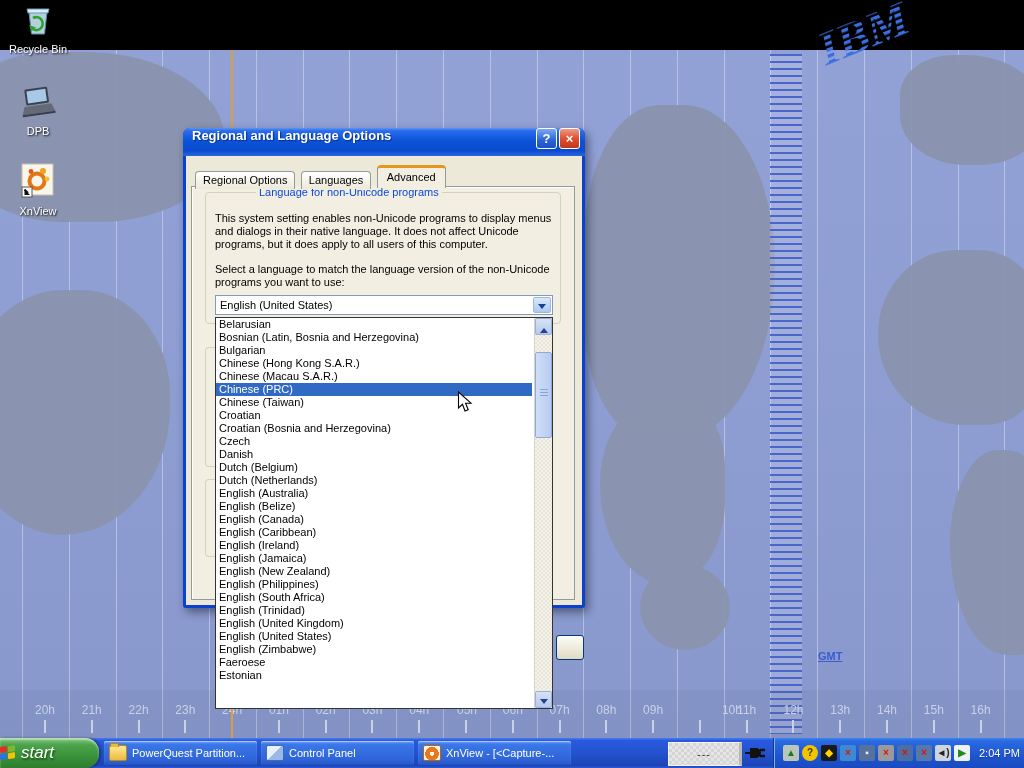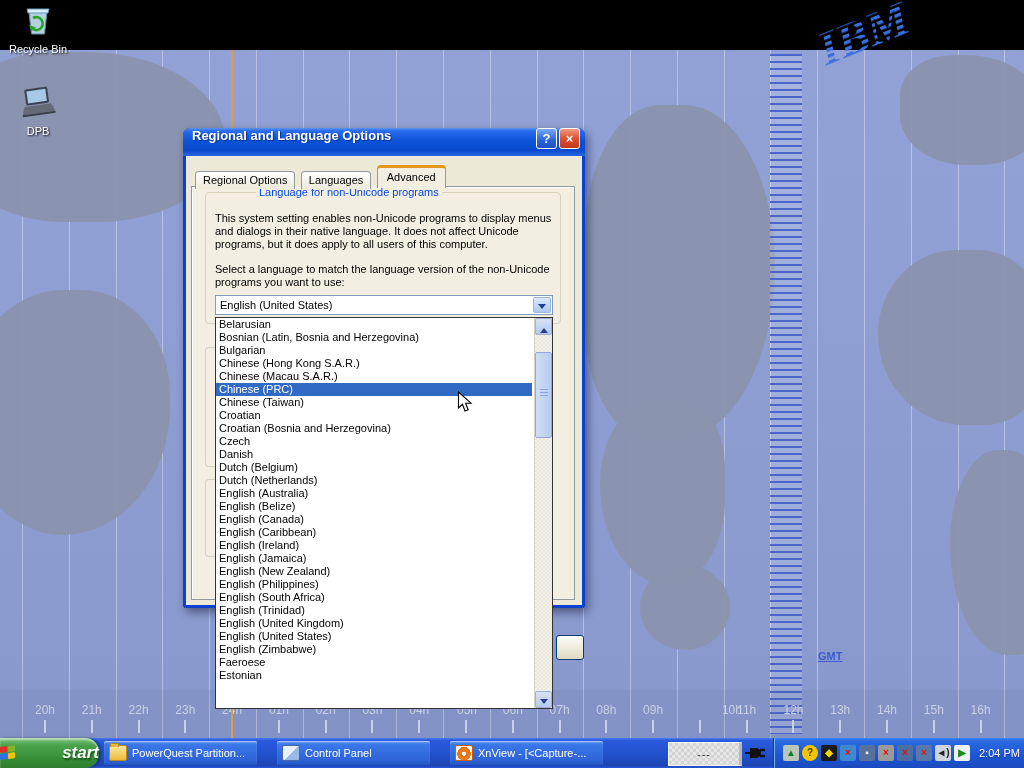--- a/index.html
+++ b/index.html
@@ -95,28 +95,28 @@
 
   
   .cursor{position:absolute;left:457px;top:391px;z-index:30;}
 
   
   .taskbar{position:absolute;left:0;right:0;bottom:0;height:30px;z-index:40;
      background:linear-gradient(180deg,#4a7cf0 0%,#2a5ade 8%,#2251cc 55%,#1c44b4 92%,#2a5ade 100%);}
   .startbtn{position:absolute;left:0;top:0;bottom:0;width:99px;border-radius:0 14px 14px 0;
      background:linear-gradient(180deg,#7bc47b 0%,#4aa24a 25%,#3a923a 60%,#2d7e2d 100%);
      box-shadow:inset 0 2px 2px rgba(255,255,255,.5),2px 0 3px rgba(0,20,0,.4);
-     display:flex;align-items:center;justify-content:space-between;gap:5px;color:#fff;
-     font-size:17px;font-weight:bold;font-style:italic;text-shadow:1px 2px 2px #145014;}
+     display:flex;align-items:center;justify-content:flex-start;gap:5px;color:#fff;
+     font-size:17px;font-weight:normal;font-style:italic;text-shadow:1px 2px 2px #145014;}
   .winflag{width:16px;height:14px;display:grid;grid-template-columns:7px 7px;grid-template-rows:6px 6px;
      gap:1px;transform:skewY(-6deg);}
   .winflag i{border-radius:1px;}
   .winflag .fr{background:#e33025;} .winflag .fg{background:#7eb72b;}
   .winflag .fb{background:#2f6fe8;} .winflag .fy{background:#f5c400;}
-  .taskwins{position:absolute;left:104px;top:3px;display:flex;gap:20px;}
+  .taskwins{position:absolute;left:104px;top:3px;display:flex;gap:4px;}
   .twin{width:153px;height:24px;border-radius:2px;display:flex;align-items:center;gap:5px;
      padding:0 5px;box-sizing:border-box;color:#fff;font-size:11px;white-space:nowrap;overflow:hidden;
      background:linear-gradient(180deg,#6a9bf5 0%,#3a77e8 15%,#2e63d8 80%,#2456c0 100%);
      box-shadow:inset 0 1px 1px rgba(255,255,255,.5);}
   .ticon{width:16px;height:14px;flex:0 0 auto;position:relative;}
   .folder-icon{background:linear-gradient(180deg,#ffe89a,#edb93c);border-radius:1px 2px 2px 2px;border:1px solid #b98a18;}
   .folder-icon::before{content:"";position:absolute;left:0;top:-3px;width:7px;height:3px;
      background:#edb93c;border-radius:2px 2px 0 0;border:1px solid #b98a18;border-bottom:none;}
   .control-panel-icon{background:linear-gradient(135deg,#e8f0fa 50%,#9ab8e8 50%);border:1px solid #4868a8;border-radius:2px;}
   .xnview-icon{background:radial-gradient(circle at 50% 55%,#fff 18%,#e87818 20% 60%,#f8f4e8 62%);
@@ -246,20 +246,33 @@
     <svg width="38" height="36" viewBox="0 0 38 36">
       <g transform="rotate(-8 19 18)">
         <rect x="7" y="4" width="23" height="16" rx="1.5" fill="#3a4250"></rect>
         <rect x="9" y="6" width="19" height="12" fill="#a8c8e8"></rect>
         <path d="M5,21 L32,21 L35,29 L2,29 Z" fill="#646a76"></path>
         <path d="M2,29 L35,29 L35,31 L2,31 Z" fill="#3a3e48"></path>
       </g>
     </svg>
     <div class="lbl">DPB</div>
   </div>
+  <div class="dicon" style="left:0px;top:162px;">
+    <svg width="36" height="38" viewBox="0 0 36 38">
+      <rect x="2" y="2" width="31" height="31" fill="#f8f5ea" stroke="#c6c0a8"></rect>
+      <circle cx="17" cy="19" r="7.5" fill="none" stroke="#e07818" stroke-width="4"></circle>
+      <circle cx="23" cy="9" r="3" fill="#f0a020"></circle>
+      <circle cx="11" cy="9.5" r="2.4" fill="#e85810"></circle>
+      <circle cx="27" cy="17" r="2.4" fill="#f0c030"></circle>
+      <rect x="2" y="25" width="10" height="10" fill="#fff" stroke="#555"></rect>
+      <path d="M4.5,33 L4.5,27.5 L10,33 Z" fill="#111"></path>
+      <path d="M4.5,27.5 L8,31" stroke="#111" stroke-width="2"></path>
+    </svg>
+    <div class="lbl">XnView</div>
+  </div>
 </div>
 
 <div class="dialog">
   <div class="titlebar">
     <span class="ttext">Regional and Language Options</span>
     <span class="tb-btn help-btn">?</span>
     <span class="tb-btn close-btn">×</span>
   </div>
 
   <div class="tabs">

